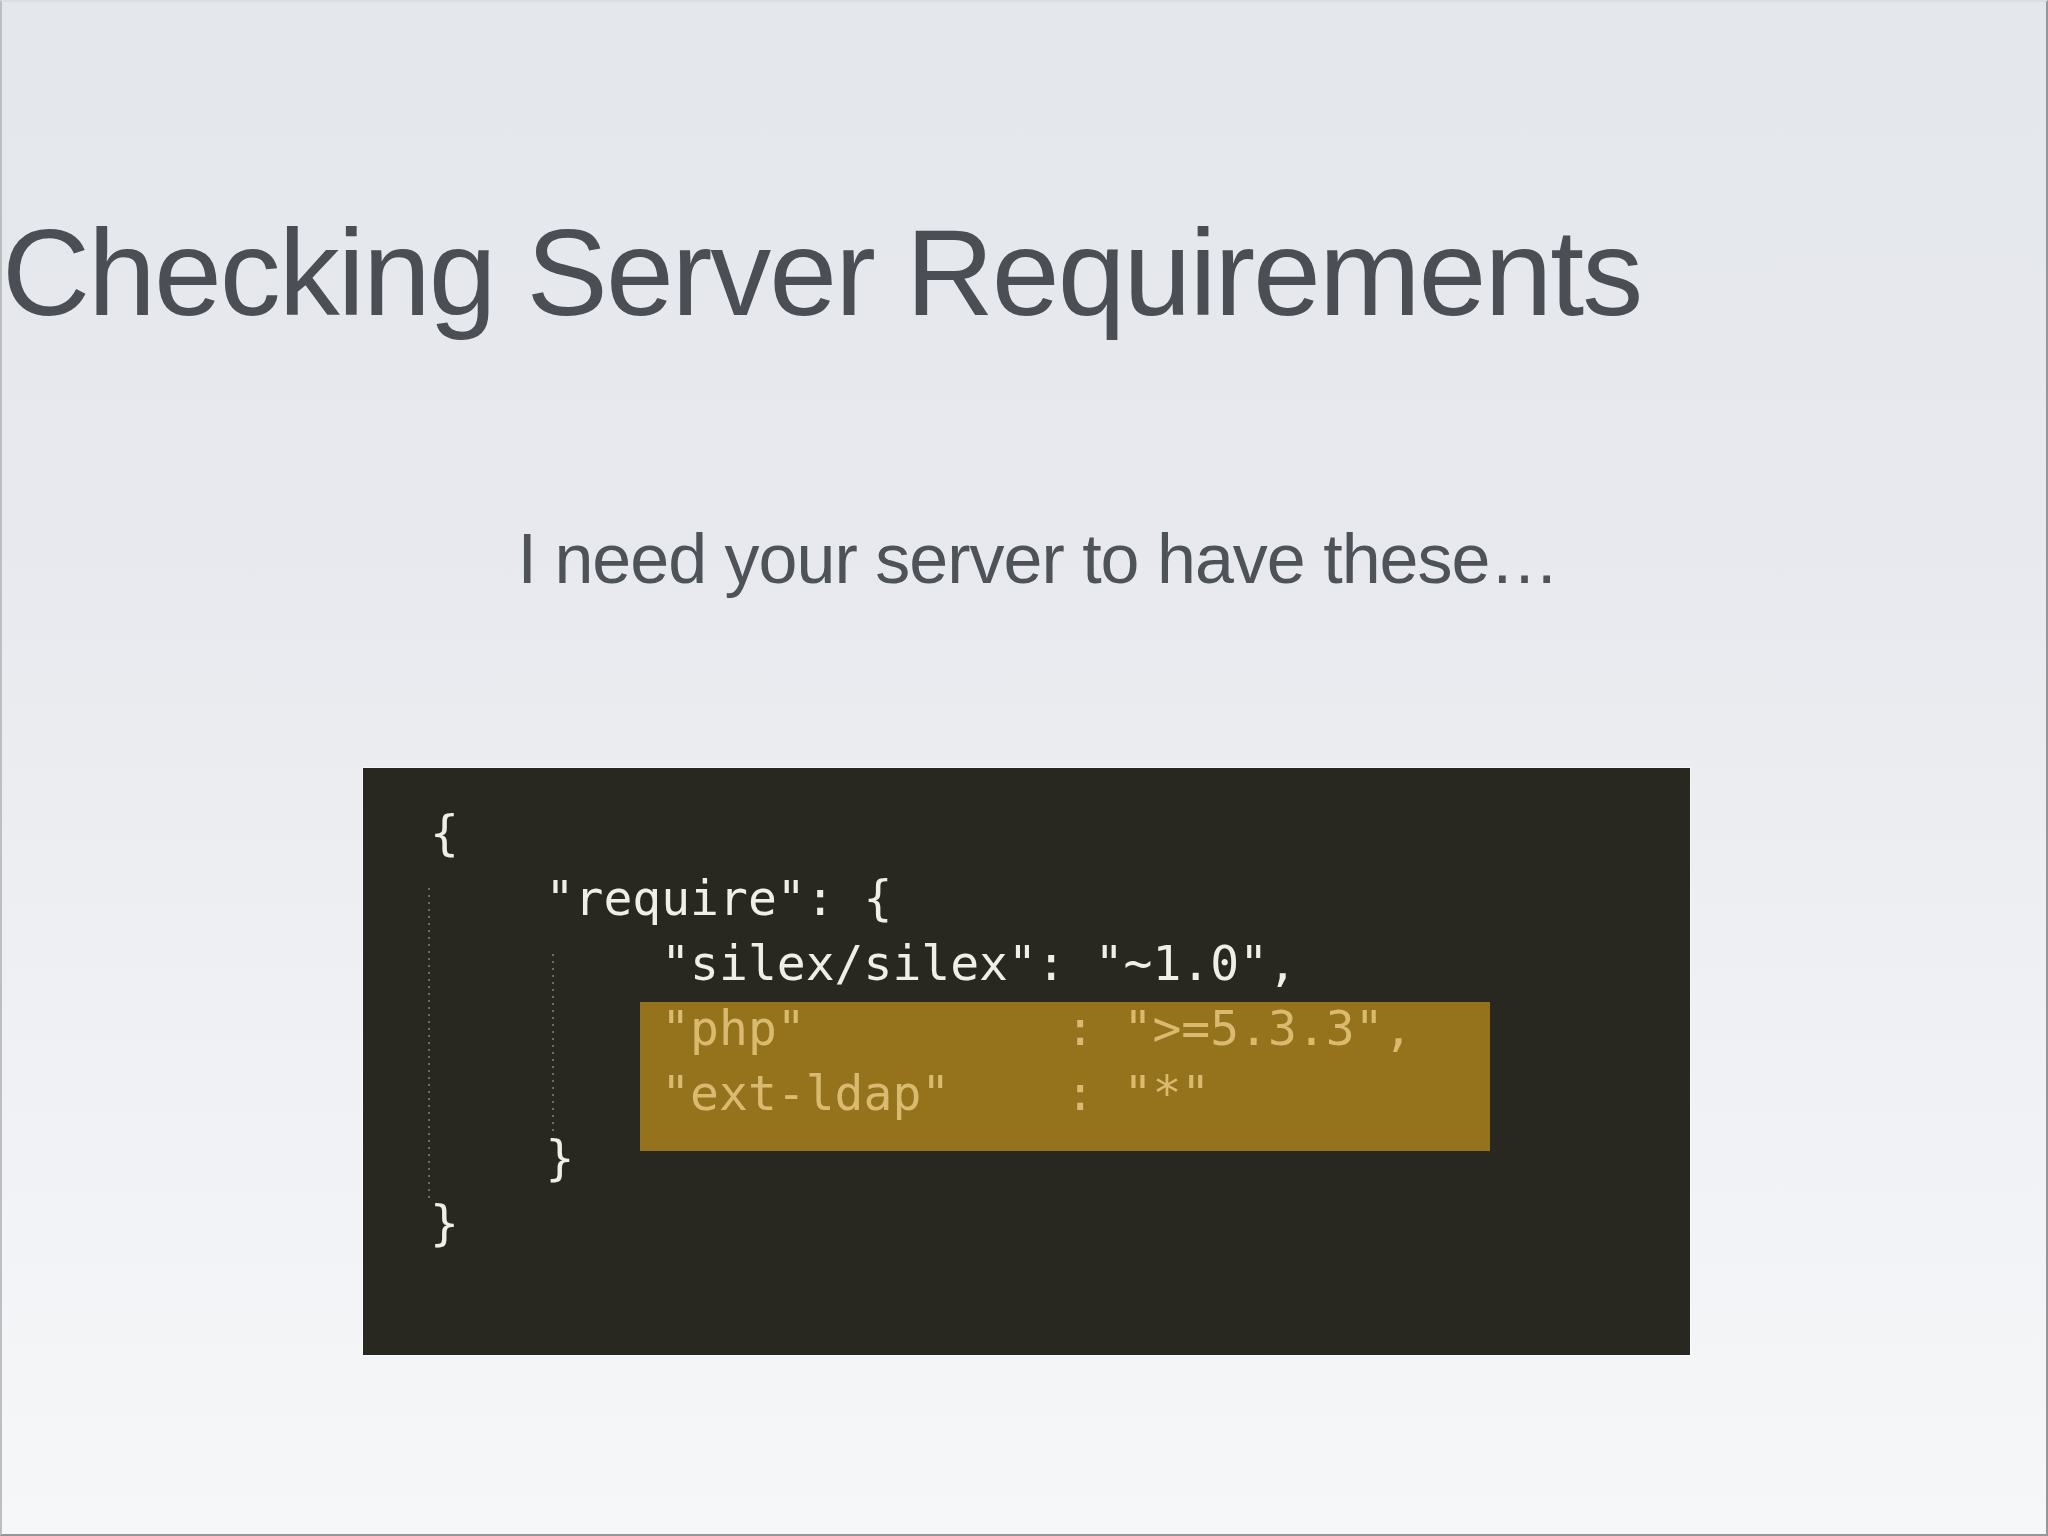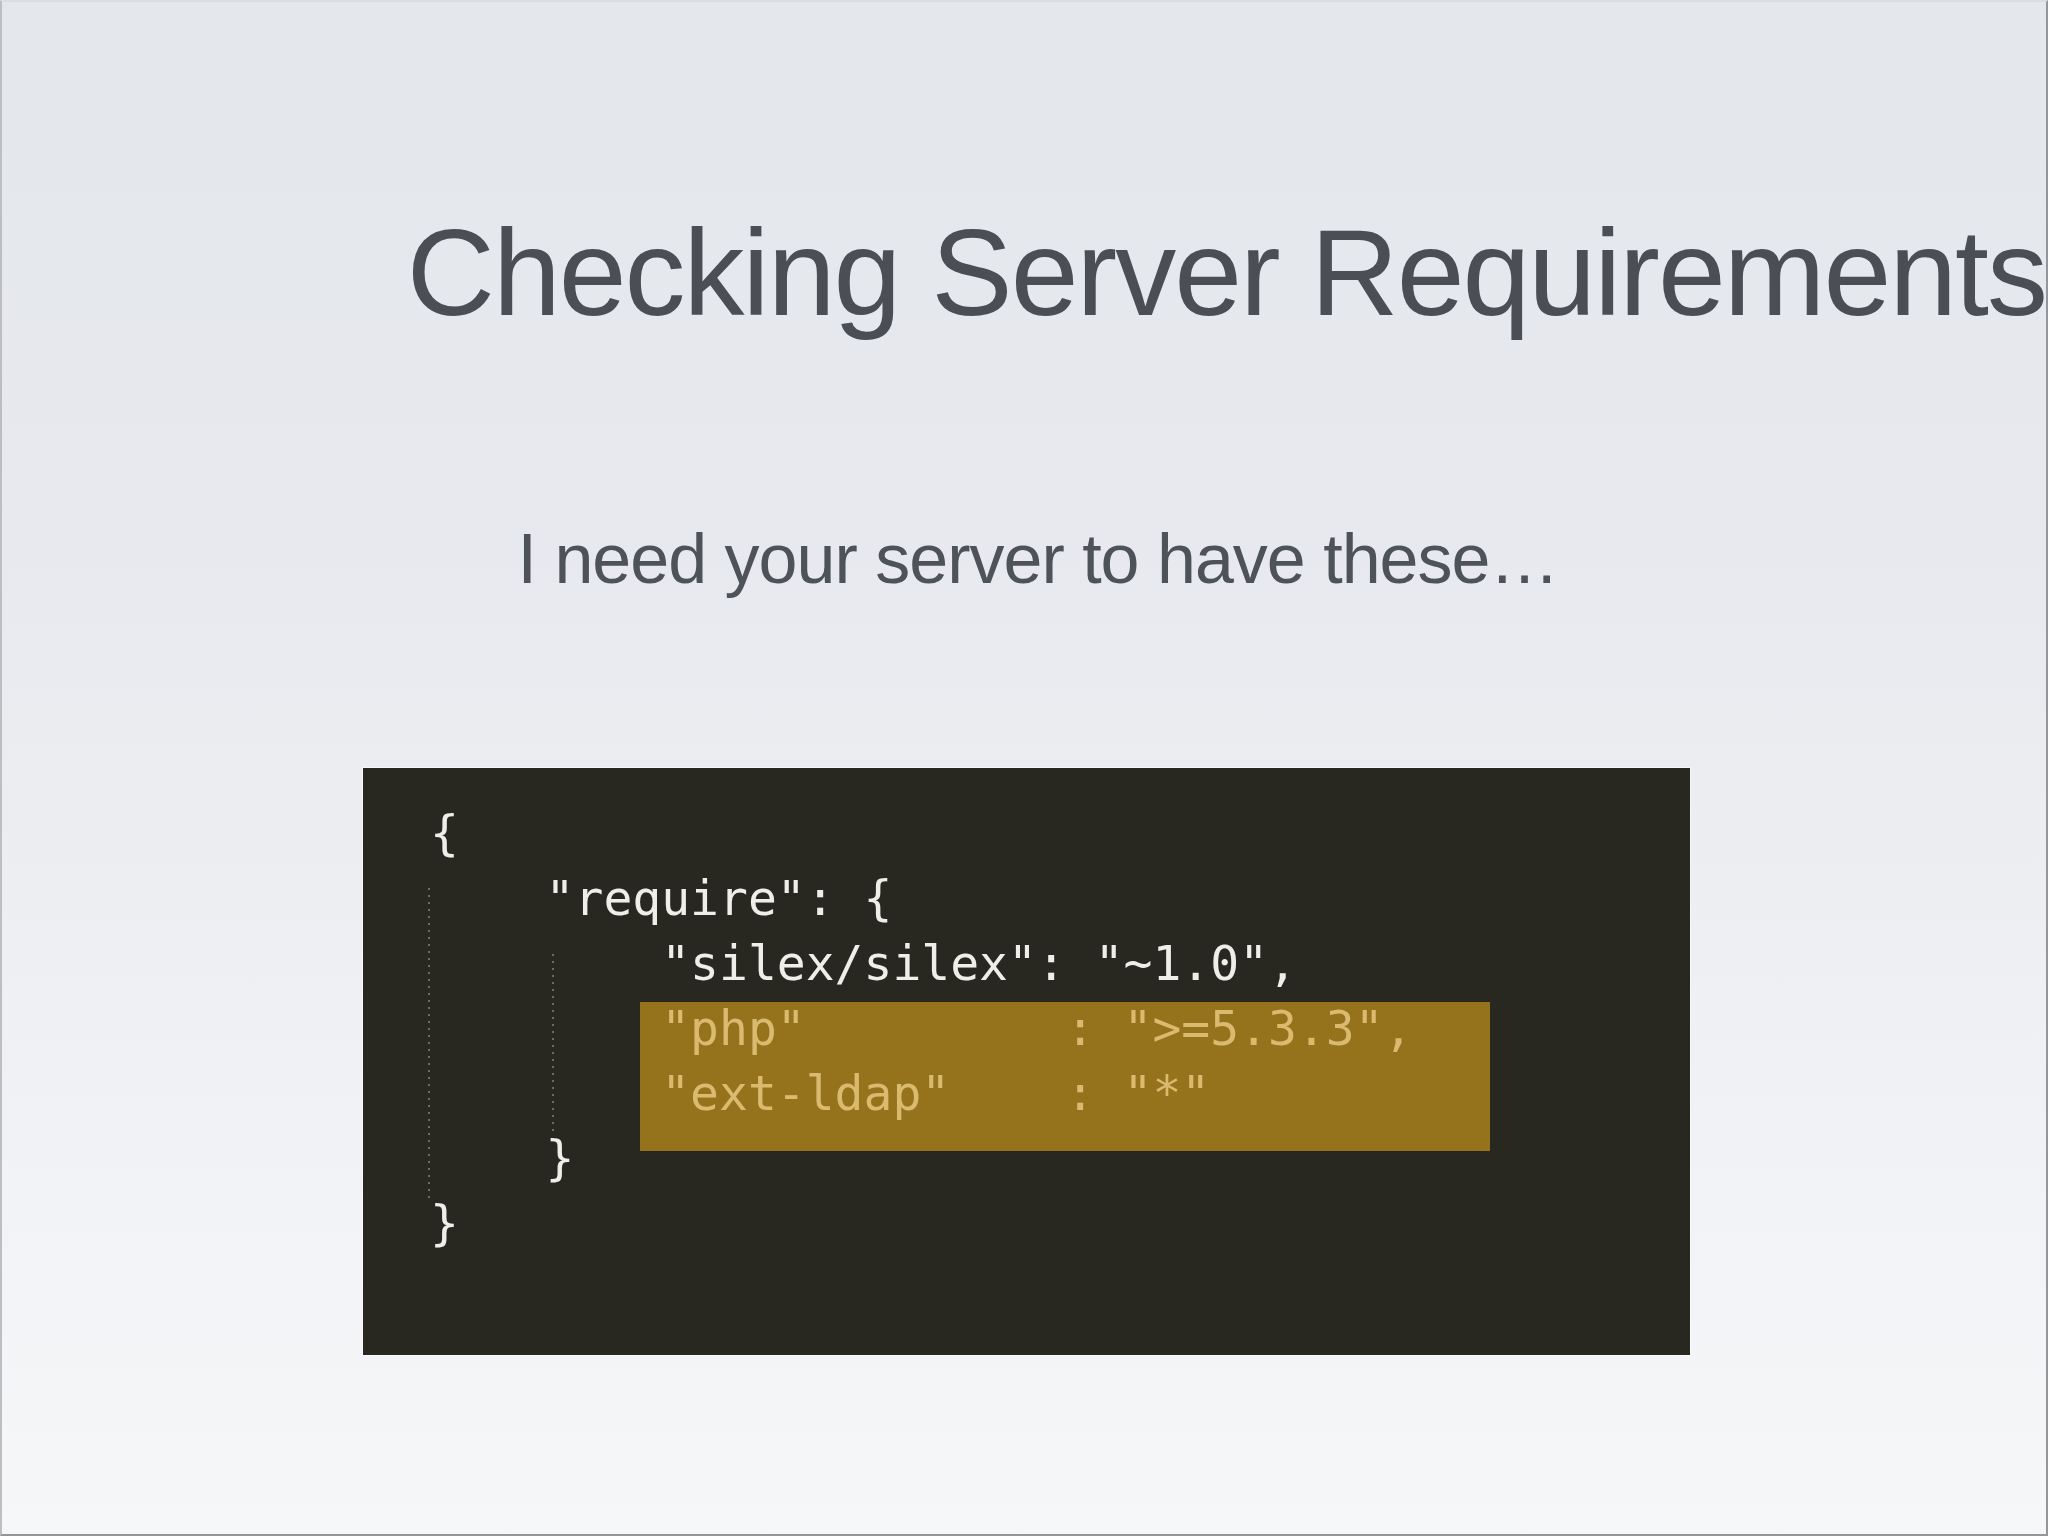--- a/index.html
+++ b/index.html
@@ -18,21 +18,21 @@
     border-style: solid;
     border-width: 2px;
     border-color: #dcdee1 #94969a #94969a #bcbec1;
     font-family: "Liberation Sans", sans-serif;
   }
   .title {
     position: absolute;
     top: 195px;
     left: 0;
     right: 0;
-    text-align: right;
+    text-align: left;
     font-size: 122px;
     font-weight: 300;
     letter-spacing: -2px;
     color: #4b4f55;
     line-height: 1.25;
     white-space: nowrap;
   }
   .subtitle {
     position: absolute;
     top: 512px;

